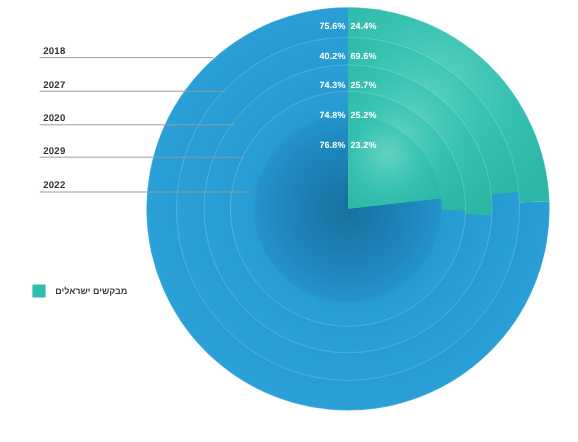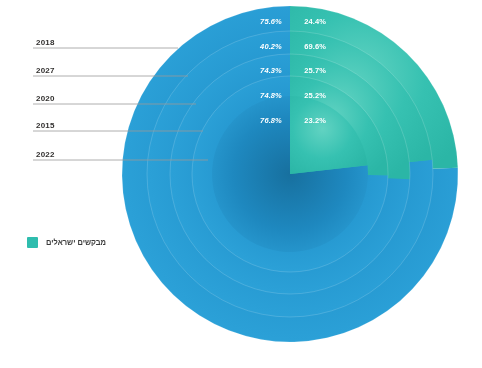--- a/index.html
+++ b/index.html
@@ -48,22 +48,22 @@
   
   .pct-label {
     position: absolute;
     font-size: 7.5px;
     font-weight: bold;
     color: #ffffff;
     white-space: nowrap;
     line-height: 9px;
     letter-spacing: 0.1px;
   }
-  .pct-left  { text-align: center; font-style: italic; }
-  .pct-right { text-align: right; }
+  .pct-left  { text-align: right; }
+  .pct-right { text-align: left; }
 
   
   #legend {
     position: absolute;
     left: 27px;
     top: 236px;
     font-weight: bold;
   }
   .legend-row {
     display: flex;
@@ -134,21 +134,21 @@
         <line x1="33" y1="104" x2="196" y2="104" stroke="#9a9a9a" stroke-width="0.8"></line>
         <line x1="33" y1="131" x2="203" y2="131" stroke="#9a9a9a" stroke-width="0.8"></line>
         <line x1="33" y1="160" x2="208" y2="160" stroke="#9a9a9a" stroke-width="0.8"></line>
       </g>
   </svg>
 
   <div id="year-labels">
       <div class="year-label" style="left: 36px; top: 38px;">2018</div>
       <div class="year-label" style="left: 36px; top: 66px;">2027</div>
       <div class="year-label" style="left: 36px; top: 94px;">2020</div>
-      <div class="year-label" style="left: 36px; top: 121px;">2015</div>
+      <div class="year-label" style="left: 36px; top: 121px;">2029</div>
       <div class="year-label" style="left: 36px; top: 150px;">2022</div>
     </div>
   <div id="pct-labels">
       <div class="pct-label pct-left" style="left: 254px; top: 17px; width: 34px;">75.6%</div>
       <div class="pct-label pct-right" style="left: 292px; top: 17px; width: 34px;">24.4%</div>
       <div class="pct-label pct-left" style="left: 254px; top: 42px; width: 34px;">40.2%</div>
       <div class="pct-label pct-right" style="left: 292px; top: 42px; width: 34px;">69.6%</div>
       <div class="pct-label pct-left" style="left: 254px; top: 66px; width: 34px;">74.3%</div>
       <div class="pct-label pct-right" style="left: 292px; top: 66px; width: 34px;">25.7%</div>
       <div class="pct-label pct-left" style="left: 254px; top: 91px; width: 34px;">74.8%</div>

